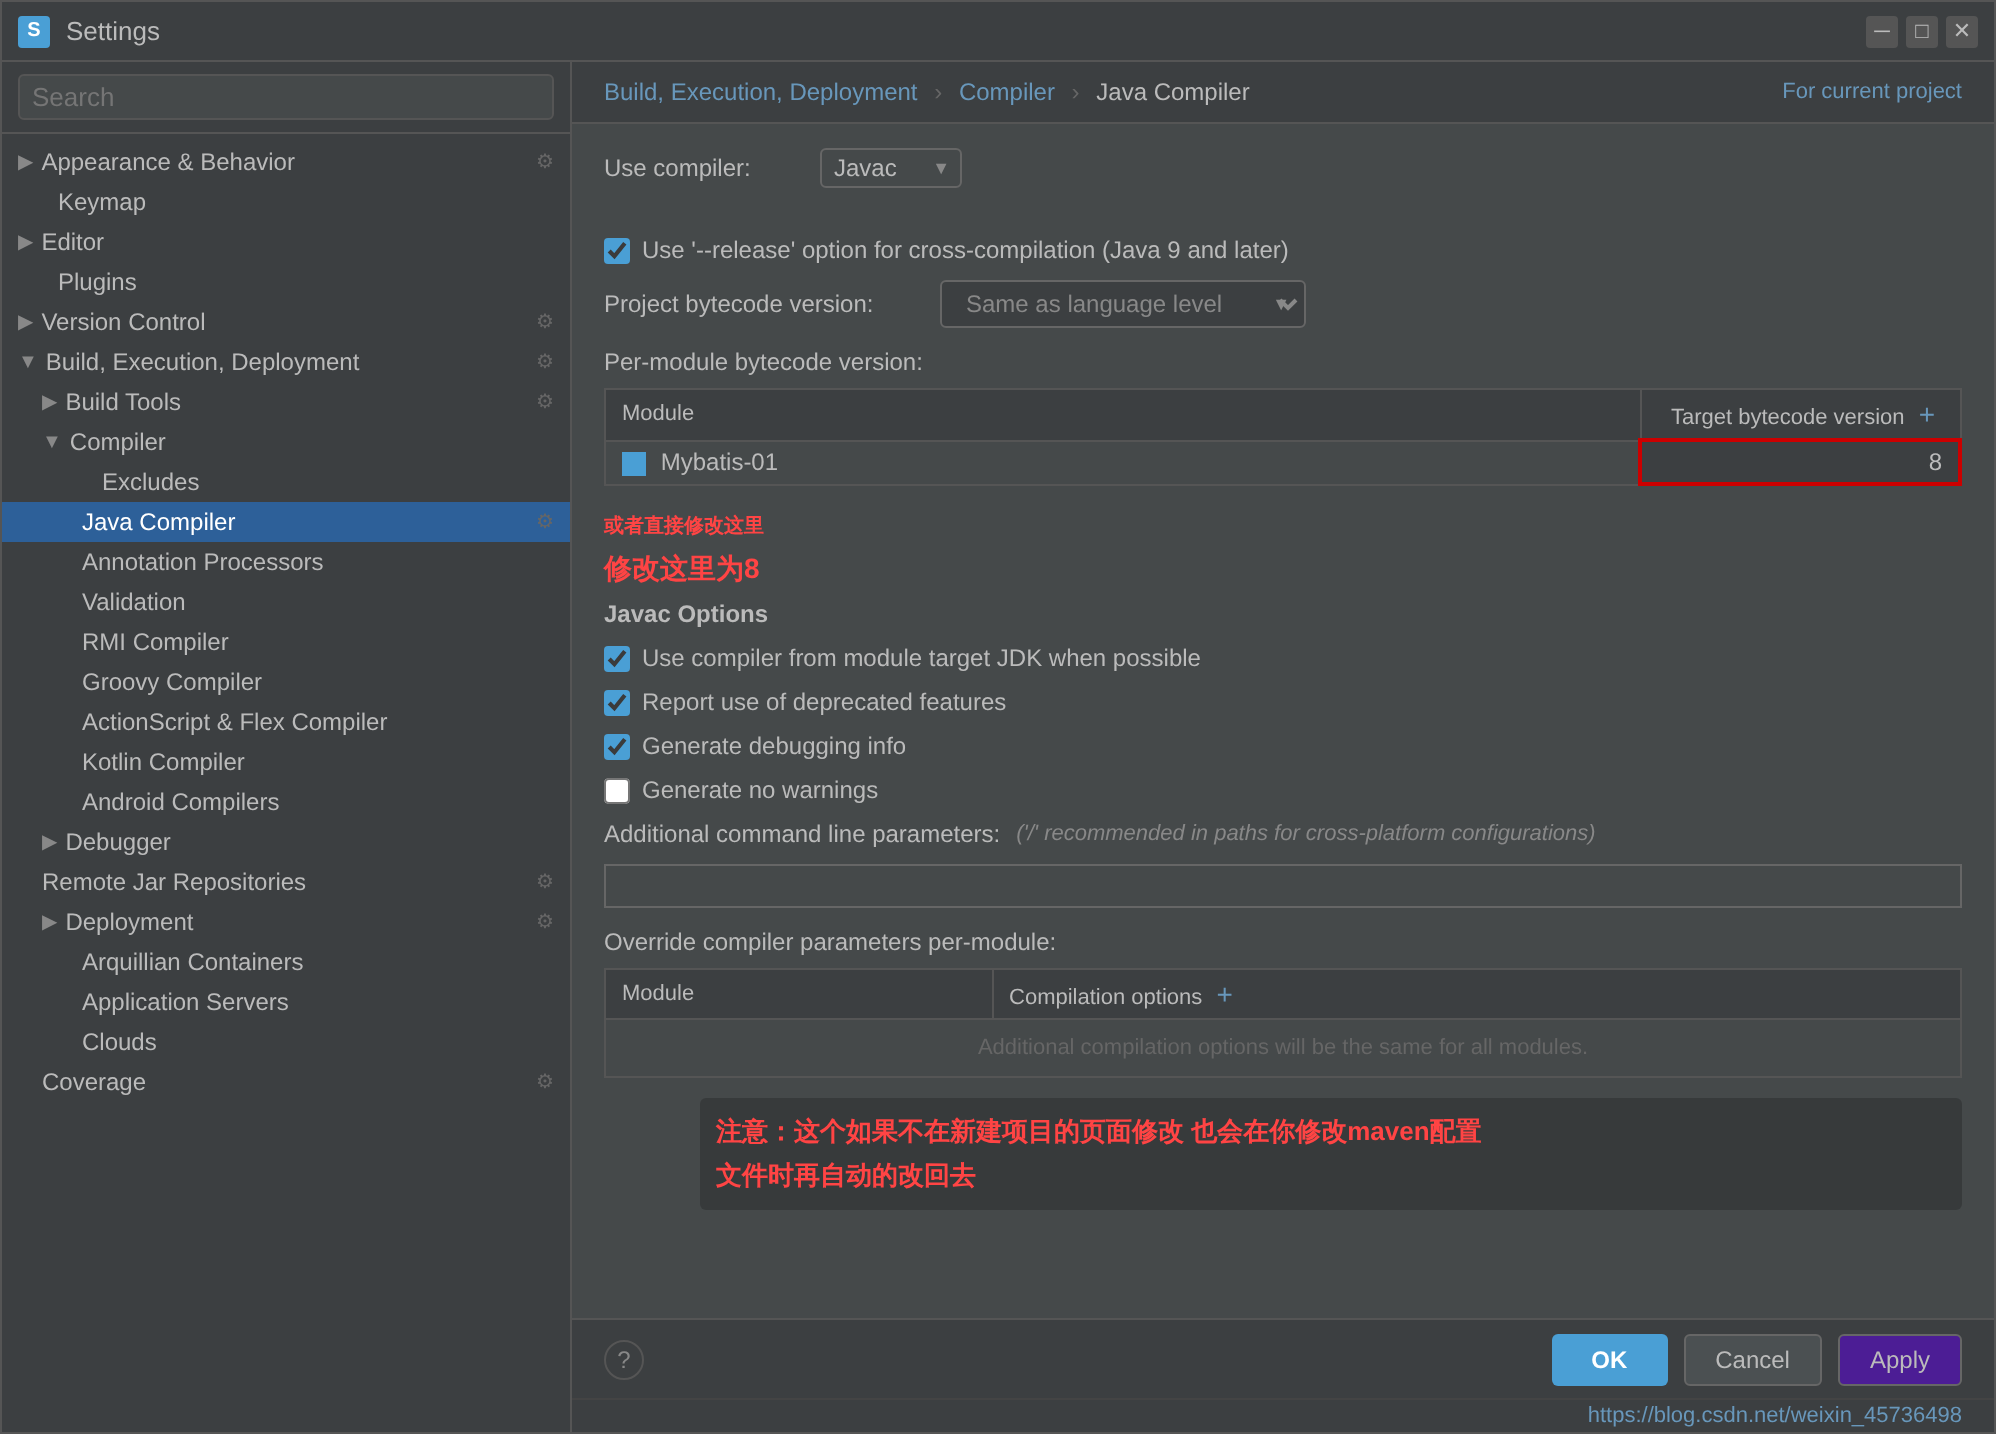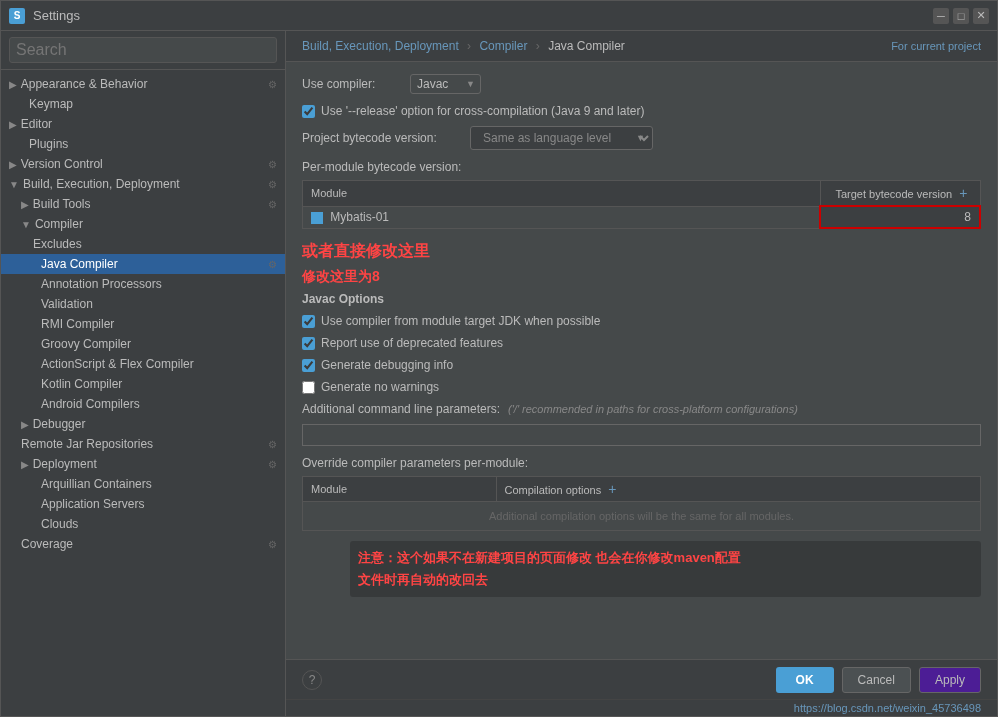--- a/index.html
+++ b/index.html
@@ -11,21 +11,21 @@
     .titlebar-icon { width: 16px; height: 16px; background: #4a9fd5; border-radius: 2px; margin-right: 8px; display: flex; align-items: center; justify-content: center; color: white; font-size: 10px; font-weight: bold; }
     .titlebar-title { color: #bbb; font-size: 13px; flex: 1; }
     .titlebar-controls { display: flex; gap: 4px; }
     .titlebar-btn { width: 16px; height: 16px; background: #555; border: none; color: #bbb; cursor: pointer; font-size: 11px; display: flex; align-items: center; justify-content: center; border-radius: 2px; }
 
     .content { display: flex; flex: 1; overflow: hidden; }
 
     
     .sidebar { width: 285px; background: #3c3f41; border-right: 1px solid #555; display: flex; flex-direction: column; overflow: hidden; }
     .search-box { padding: 6px 8px; border-bottom: 1px solid #555; }
-    .search-input { width: 100%; background: #45494a; border: 1px solid #555; color: #bbb; padding: 3px 6px; font-size: 16px; border-radius: 3px; outline: none; }
+    .search-input { width: 100%; background: #45494a; border: 1px solid #555; color: #bbb; padding: 3px 6px; font-size: 13px; border-radius: 3px; outline: none; }
     .sidebar-tree { flex: 1; overflow-y: auto; padding: 4px 0; }
     .tree-item { padding: 3px 8px; cursor: pointer; display: flex; align-items: center; white-space: nowrap; overflow: hidden; text-overflow: ellipsis; color: #bbb; font-size: 12px; }
     .tree-item.selected { background: #2d6099; color: white; }
     .tree-item .arrow { margin-right: 4px; font-size: 10px; color: #888; }
     .tree-item .icon-ext { margin-left: auto; color: #666; font-size: 10px; }
 
     
     .main { flex: 1; background: #45494a; display: flex; flex-direction: column; overflow: hidden; }
 
     .breadcrumb-bar { padding: 8px 16px; border-bottom: 1px solid #555; display: flex; align-items: center; background: #3c3f41; }
@@ -75,21 +75,21 @@
     .btn-apply { background: #4c1d95; border: 1px solid #666; color: #bbb; padding: 5px 15px; font-size: 12px; cursor: pointer; border-radius: 3px; }
     .red-annotation { color: #ff4444; font-size: 13px; font-weight: bold; }
 
     .url-bar { padding: 2px 16px; background: #3c3f41; border-top: 1px solid #444; font-size: 11px; color: #6897bb; text-align: right; }
 
     .project-bytecode-row { display: flex; align-items: center; margin-bottom: 10px; }
     .dropdown-gray { background: #3c3f41; border: 1px solid #666; color: #888; padding: 3px 24px 3px 8px; font-size: 12px; border-radius: 3px; min-width: 180px; }
     .dropdown-wrapper2 { position: relative; display: inline-block; }
     .dropdown-wrapper2::after { content: '▼'; position: absolute; right: 8px; top: 50%; transform: translateY(-50%); font-size: 9px; color: #888; pointer-events: none; }
 
-    .use-compiler-row { display: flex; align-items: center; margin-bottom: 10px; }
+    .use-compiler-row { display: flex; align-items: center; margin-bottom: 24px; }
   </style>
 </head>
 <body>
 
 <div class="window">
 
   <div class="titlebar">
     <div class="titlebar-icon">S</div>
     <span class="titlebar-title">Settings</span>
     <div class="titlebar-controls">
@@ -140,21 +140,21 @@
           <span class="arrow">▶</span>
           <span>Build Tools</span>
           <span class="icon-ext">⚙</span>
         </div>
 
         <div class="tree-item" style="padding-left: 20px;">
           <span class="arrow">▼</span>
           <span>Compiler</span>
         </div>
 
-        <div class="tree-item" style="padding-left: 32px;">
+        <div class="tree-item" style="padding-left: 50px;">
           <span>Excludes</span>
         </div>
 
         <div class="tree-item selected" style="padding-left: 40px;">
           <span>Java Compiler</span>
           <span class="icon-ext">⚙</span>
         </div>
 
         <div class="tree-item" style="padding-left: 40px;">
           <span>Annotation Processors</span>
@@ -277,21 +277,21 @@
               <td>
                 <span class="module-icon"></span>
                 <span>Mybatis-01</span>
               </td>
               <td class="version-cell">8</td>
             </tr>
           </tbody>
         </table>
 
         <div style="position:relative; margin-bottom:6px;">
-          <span class="red-annotation" style="font-size:16px;">或者直接修改这里</span>
+          <span class="red-annotation" style="font-size:10px;">或者直接修改这里</span>
         </div>
 
         <div style="position:relative; margin-bottom:6px;">
           <span class="red-annotation" style="font-size:14px;">修改这里为8</span>
         </div>
 
         <div class="section-title">Javac Options</div>
 
         <div class="checkbox-row">
           <input type="checkbox" checked="" style="">

